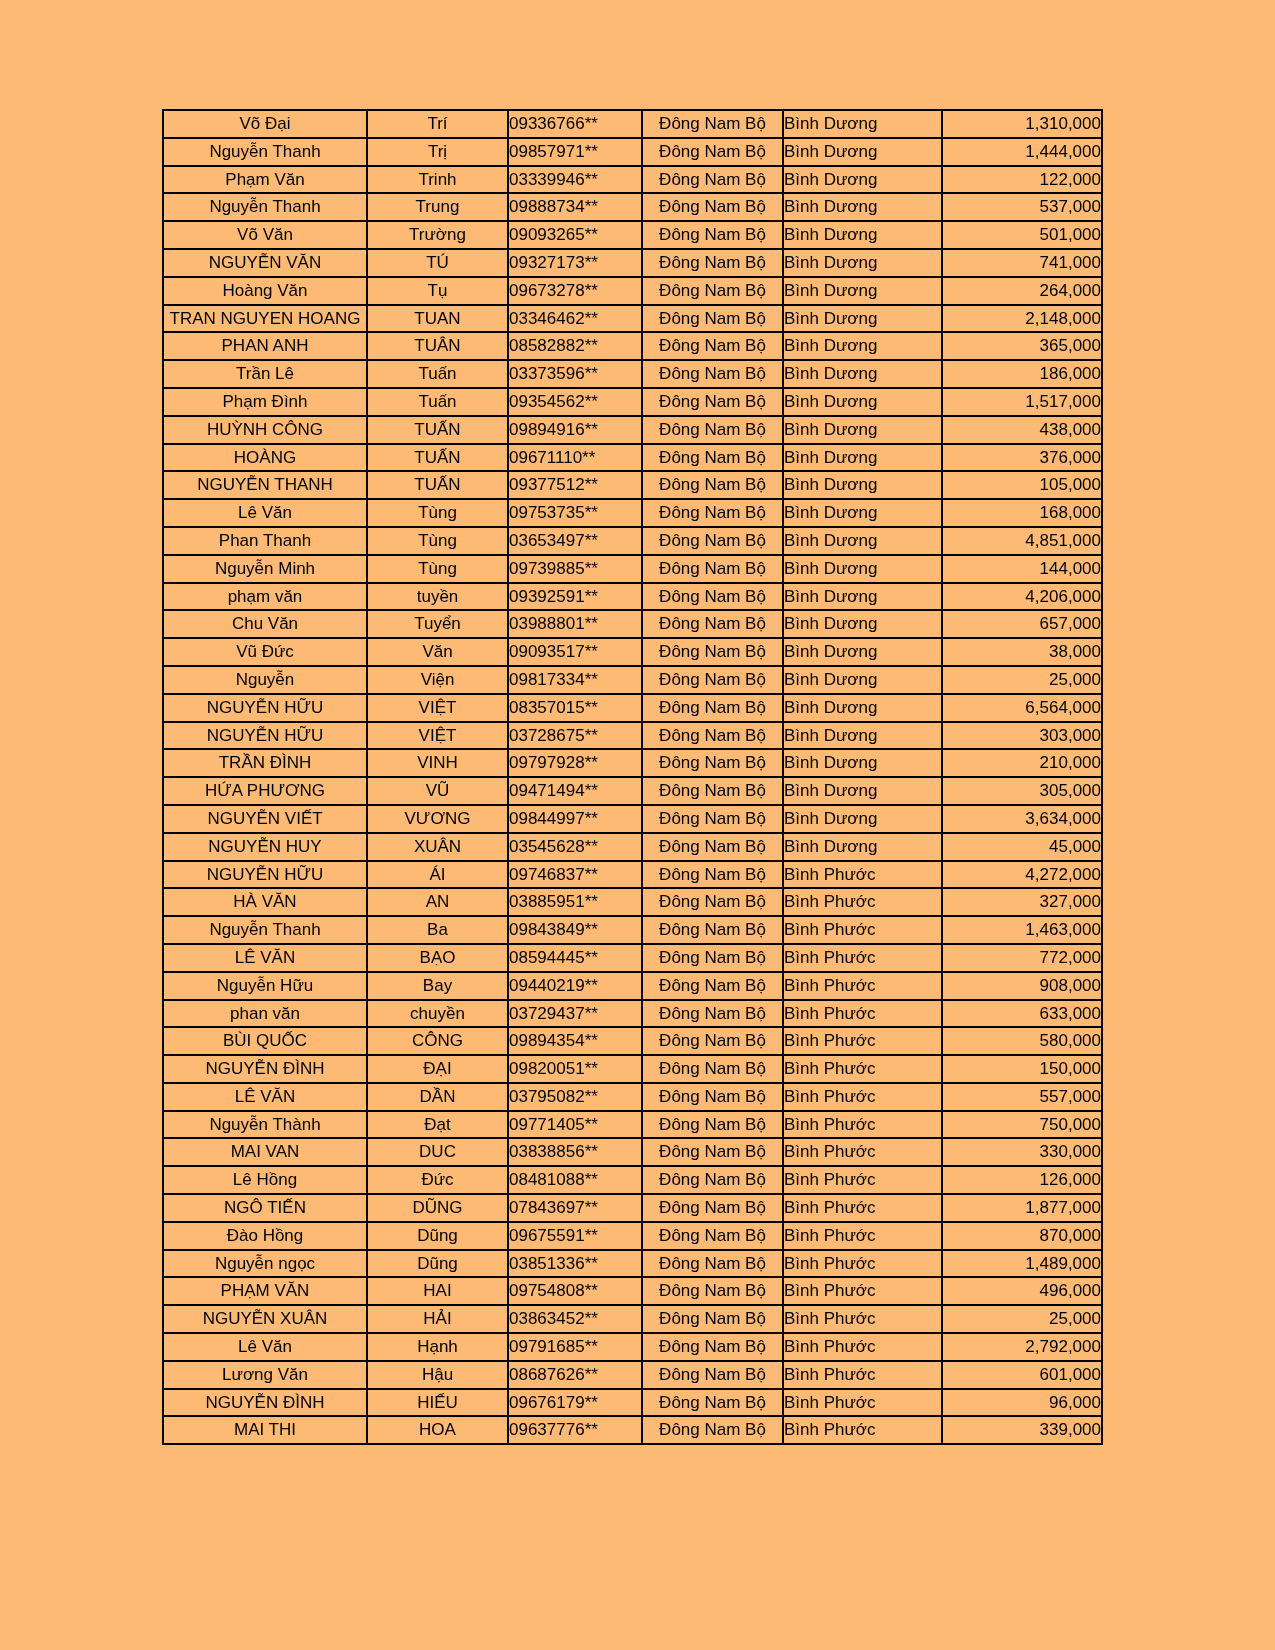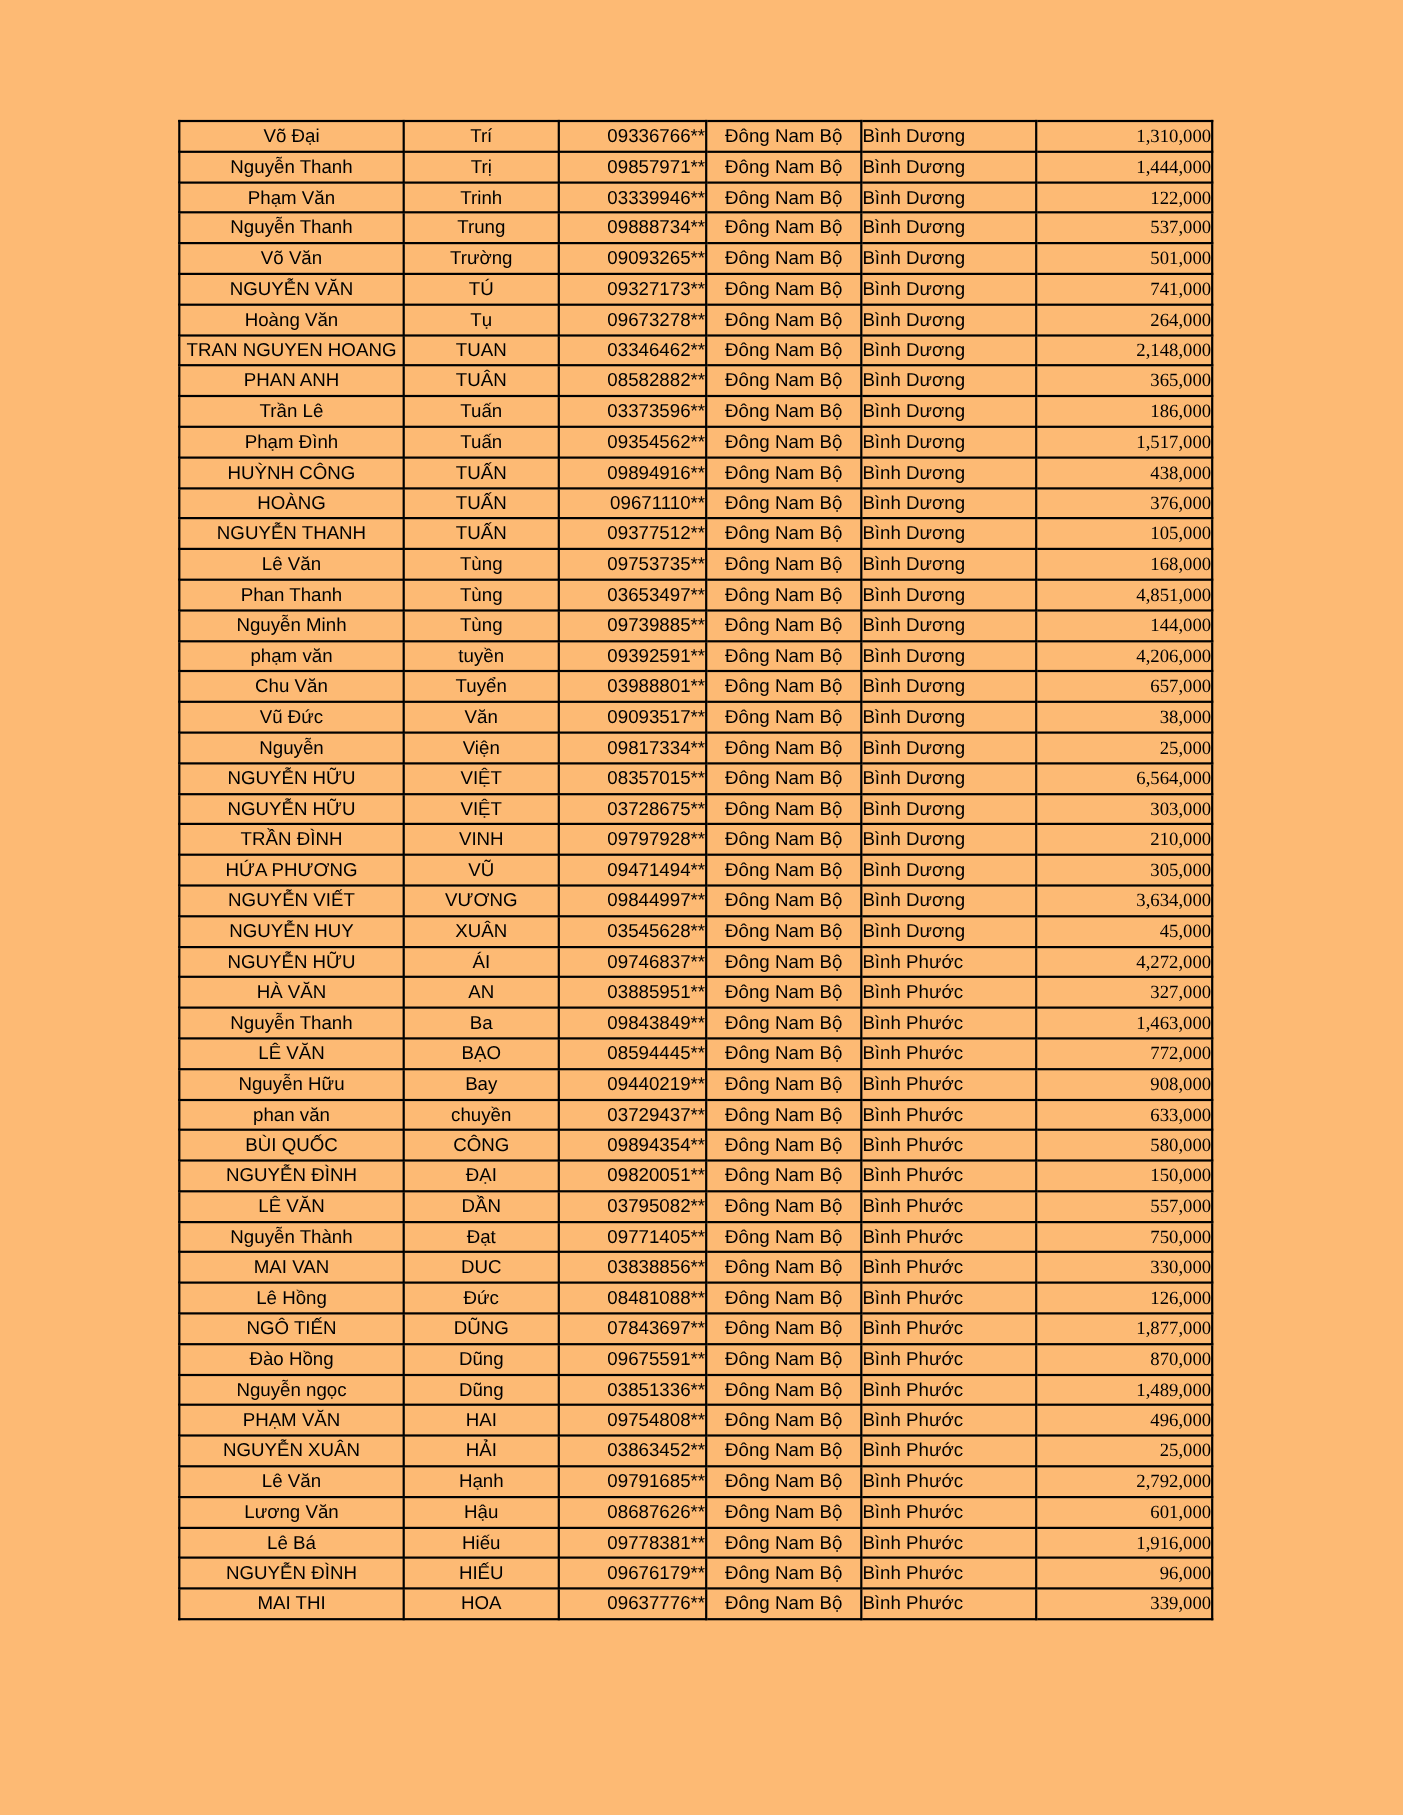--- a/index.html
+++ b/index.html
@@ -31,24 +31,24 @@
     height: 25.8px;
     padding: 0;
     font-size: 17px;
     line-height: 25.8px;
     color: #000000;
     white-space: nowrap;
     overflow: hidden;
   }
   td.c-first   { text-align: center; }
   td.c-last    { text-align: center; }
-  td.c-phone   { text-align: right; }
+  td.c-phone   { text-align: left; }
   td.c-region  { text-align: center;  padding-left: 9px; }
   td.c-province{ text-align: left; }
-  td.c-amount  { text-align: right; padding-right: 10px; font-family: Liberation Serif, serif; }
+  td.c-amount  { text-align: right; padding-right: 10px; }
 </style>
 </head>
 <body>
 
 <div class="page">
   <table class="recipient-table">
     <colgroup>
       <col style="width:204px">
       <col style="width:141px">
       <col style="width:134px">
@@ -419,28 +419,20 @@
         </tr>
         <tr>
           <td class="c-first">Lương Văn</td>
           <td class="c-last">Hậu</td>
           <td class="c-phone">08687626**</td>
           <td class="c-region">Đông Nam Bộ</td>
           <td class="c-province">Bình Phước</td>
           <td class="c-amount">601,000</td>
         </tr>
         <tr>
-          <td class="c-first">Lê Bá</td>
-          <td class="c-last">Hiếu</td>
-          <td class="c-phone">09778381**</td>
-          <td class="c-region">Đông Nam Bộ</td>
-          <td class="c-province">Bình Phước</td>
-          <td class="c-amount">1,916,000</td>
-        </tr>
-        <tr>
           <td class="c-first">NGUYỄN ĐÌNH</td>
           <td class="c-last">HIẾU</td>
           <td class="c-phone">09676179**</td>
           <td class="c-region">Đông Nam Bộ</td>
           <td class="c-province">Bình Phước</td>
           <td class="c-amount">96,000</td>
         </tr>
         <tr>
           <td class="c-first">MAI THI</td>
           <td class="c-last">HOA</td>

